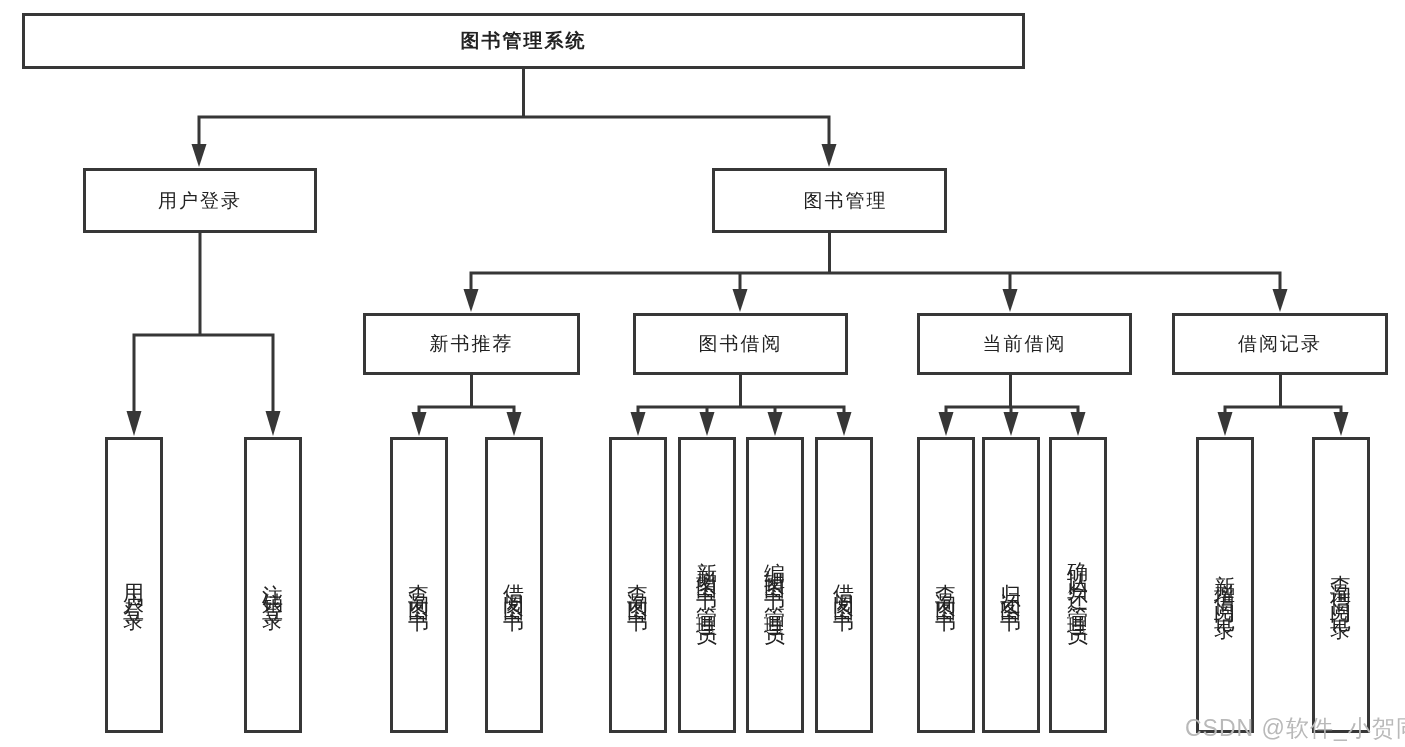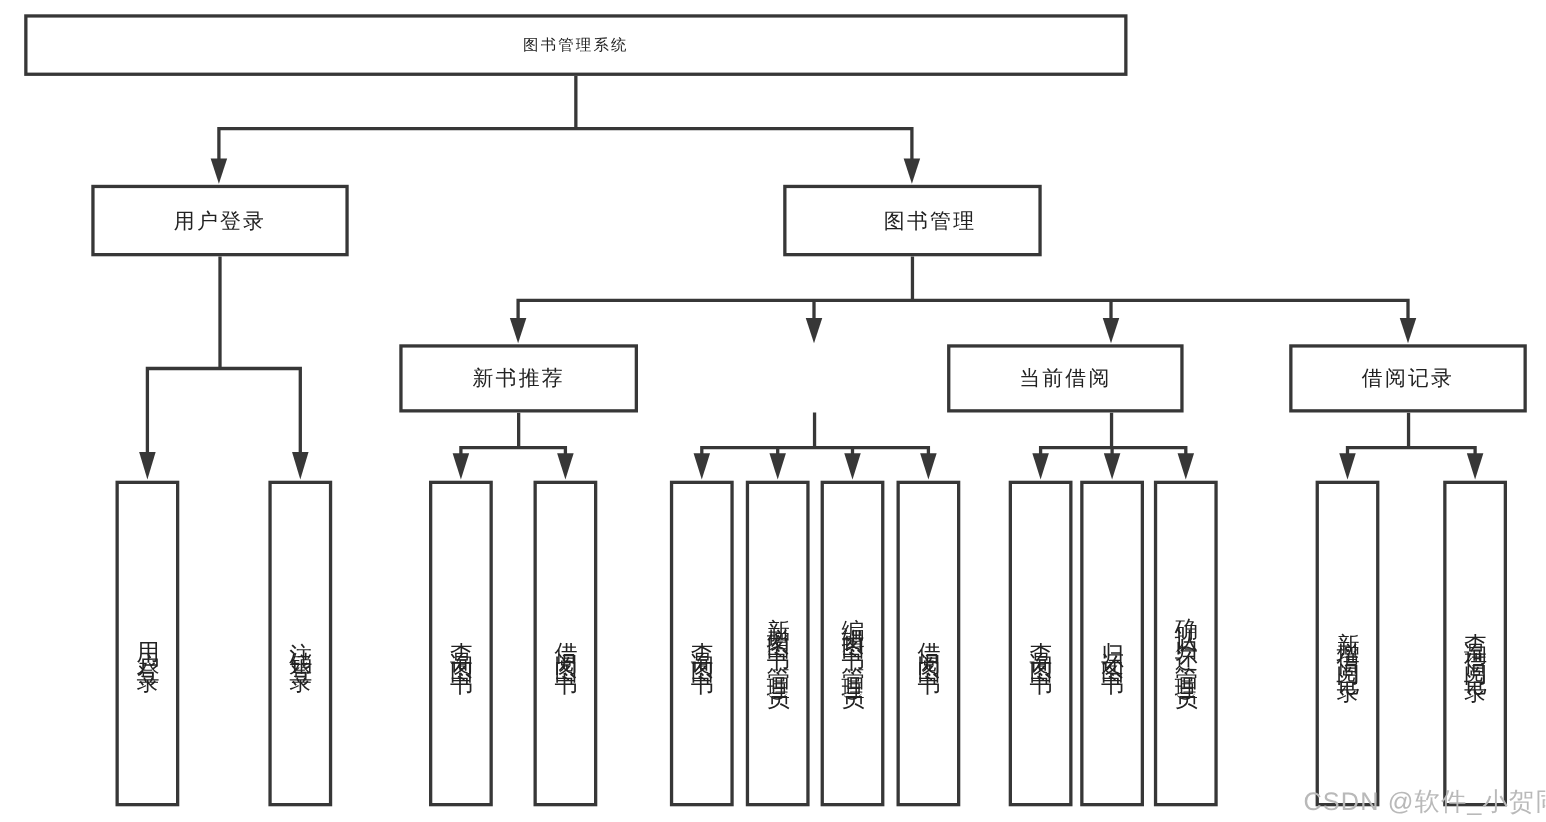--- a/index.html
+++ b/index.html
@@ -26,36 +26,36 @@
     align-items: center;
     justify-content: center;
     color: #222222;
     z-index: 2;
   }
   .hbox .label {
     font-size: 19px;
     letter-spacing: 2px;
     white-space: nowrap;
   }
-  .root-box .label { font-size: 14px; letter-spacing: 2px; }
+  .root-box .label { font-size: 19px; letter-spacing: 2px; font-weight: bold; }
   .vbox .label {
     writing-mode: vertical-rl;
     text-orientation: mixed;
     font-size: 21px;
     letter-spacing: 9px;
     line-height: 1;
     white-space: nowrap;
   }
   
   .n-root       { left: 22px;   top: 13px;  width: 1003px; height: 56px; }
   .n-userlogin  { left: 83px;   top: 168px; width: 234px;  height: 65px; }
   .n-bookmgmt   { left: 712px;  top: 168px; width: 235px;  height: 65px; padding-left: 32px; }
   .n-newbook    { left: 363px;  top: 313px; width: 217px;  height: 62px; }
   .n-bookborrow { left: 633px;  top: 313px; width: 215px;  height: 62px; }
-  .n-curborrow  { left: 861px;  top: 313px; width: 215px;  height: 62px; }
+  .n-curborrow  { left: 917px;  top: 313px; width: 215px;  height: 62px; }
   .n-records    { left: 1172px; top: 313px; width: 216px;  height: 62px; text-align: center; }
   .leaf { top: 437px; width: 58px; height: 296px; }
   .l-1  { left: 105px; }
   .l-2  { left: 244px; }
   .l-3  { left: 390px; }
   .l-4  { left: 485px; }
   .l-5  { left: 609px; }
   .l-6  { left: 678px; }
   .l-7  { left: 746px; }
   .l-8  { left: 815px; }
@@ -162,20 +162,23 @@
   <div class="box hbox n-userlogin">
     <span class="label">用户登录</span>
   </div>
   <div class="box hbox n-bookmgmt">
     <span class="label">图书管理</span>
   </div>
 
   <div class="box hbox n-newbook">
     <span class="label">新书推荐</span>
   </div>
+  <div class="box hbox n-bookborrow">
+    <span class="label">图书借阅</span>
+  </div>
   <div class="box hbox n-curborrow">
     <span class="label">当前借阅</span>
   </div>
   <div class="box hbox n-records">
     <span class="label">借阅记录</span>
   </div>
 
   <div class="box vbox leaf l-1">
     <span class="label">用户登录</span>
   </div>

